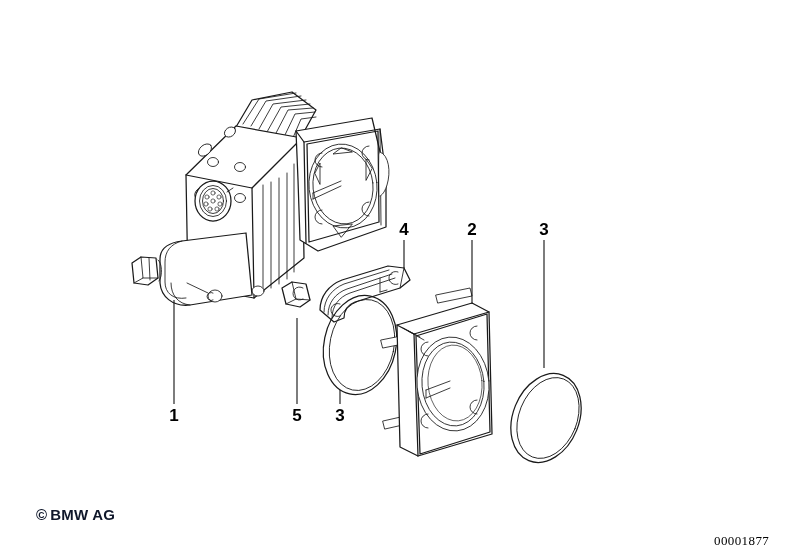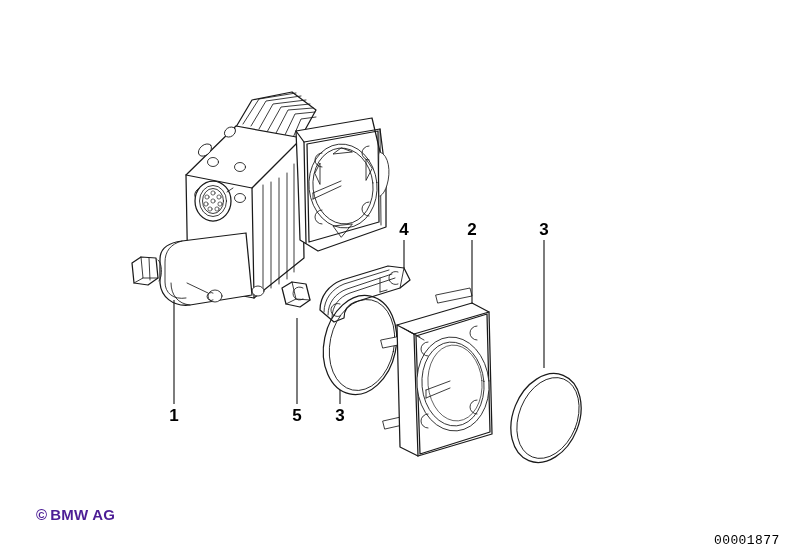--- a/index.html
+++ b/index.html
@@ -78,34 +78,34 @@
     text-anchor: middle;
     dominant-baseline: alphabetic;
   }
   .footer-copyright {
     position: absolute;
     left: 36px;
     top: 506px;
     font-family: "Liberation Sans", sans-serif;
     font-size: 15px;
     font-weight: bold;
-    color: #4c1d95;
+    color: #0f172a;
     letter-spacing: 0.2px;
     white-space: nowrap;
   }
   .footer-copyright .cmark {
     font-size: 15px;
     font-weight: bold;
     margin-right: 3px;
   }
   .footer-id {
     position: absolute;
     left: 714px;
     top: 533px;
-    font-family: Liberation Mono, monospace;
+    font-family: Liberation Serif, serif;
     font-size: 13px;
     font-weight: normal;
     color: #000000;
     letter-spacing: 0.4px;
     white-space: nowrap;
   }
 </style>
 </head>
 <body>
 

